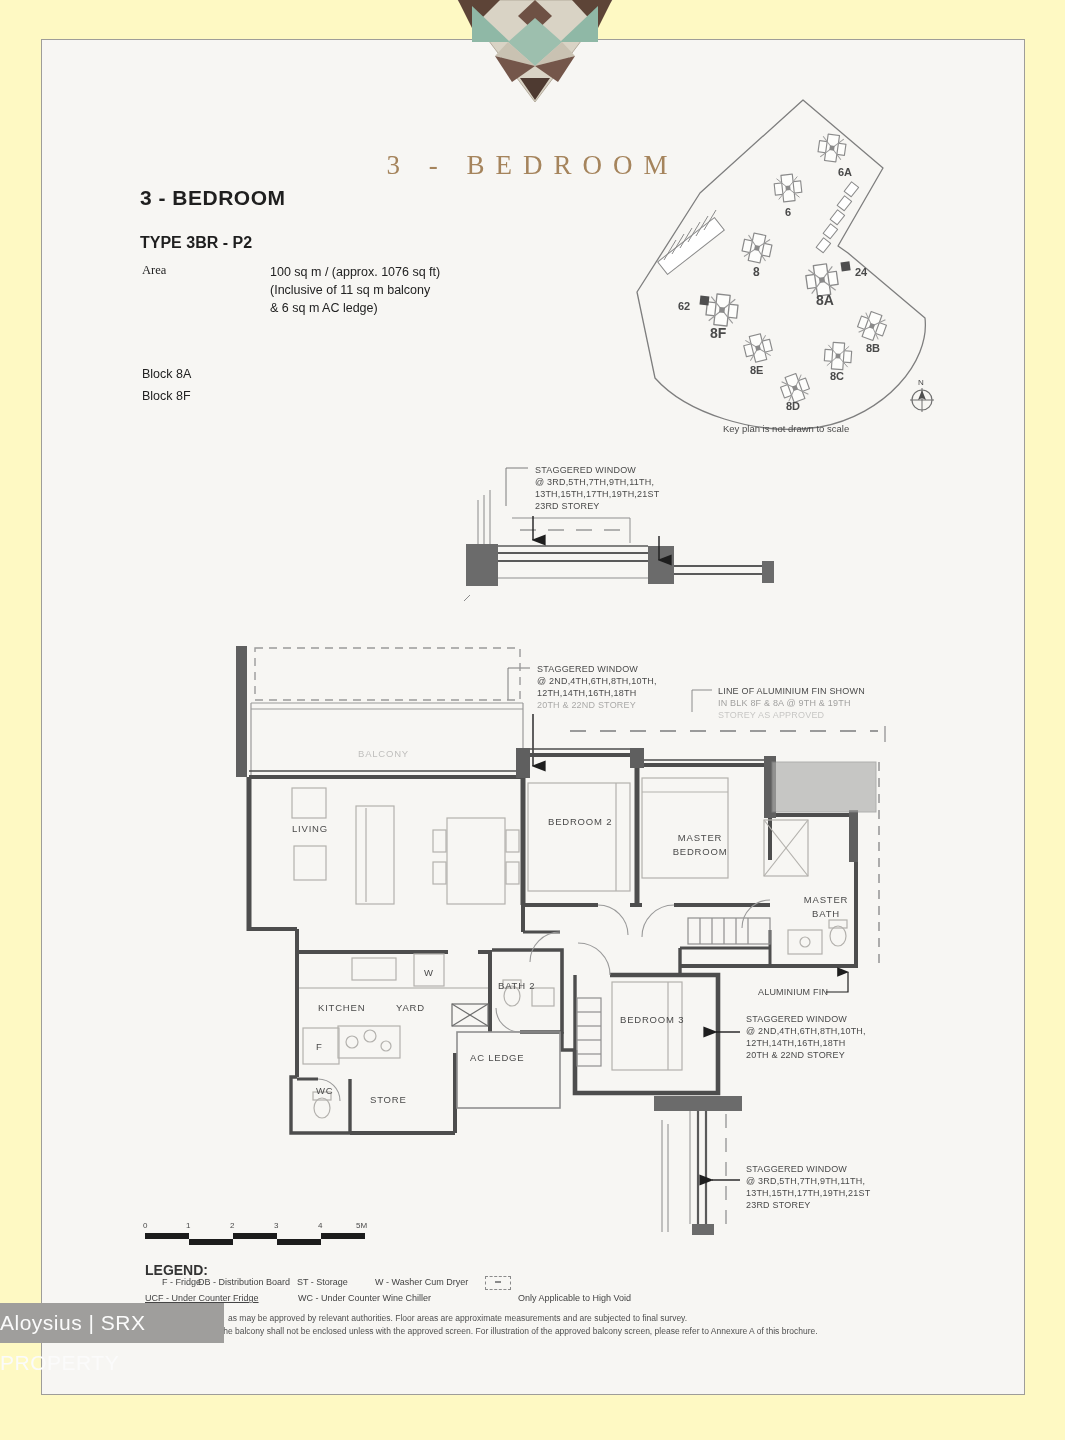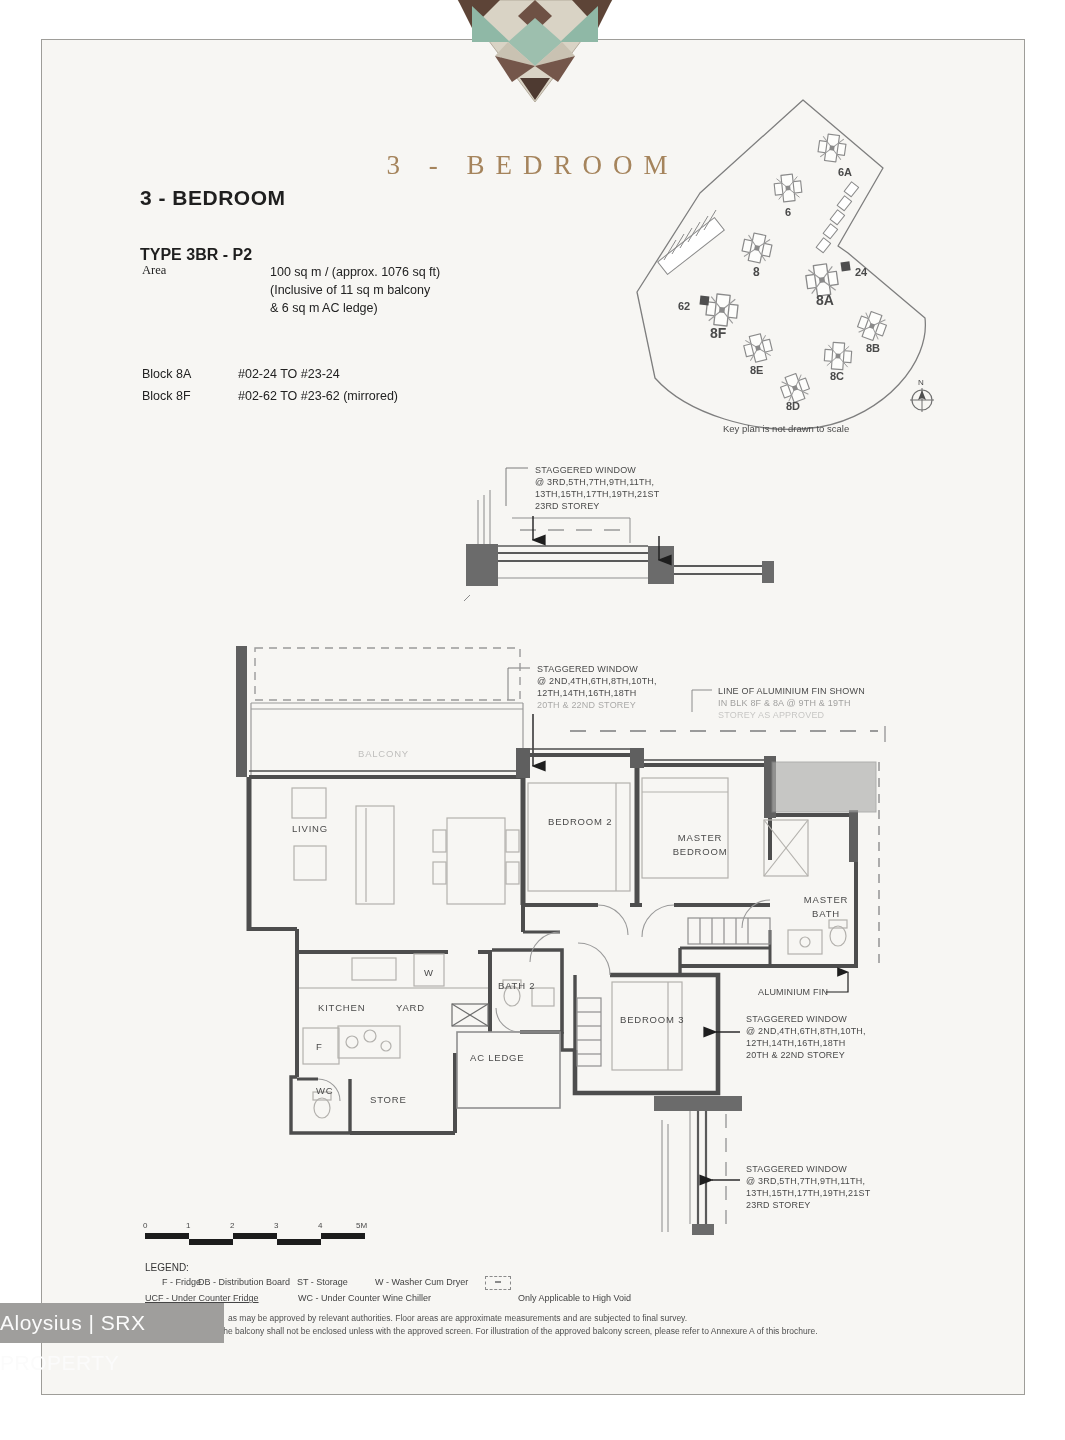--- a/index.html
+++ b/index.html
@@ -1,30 +1,30 @@
 <!DOCTYPE html>
 <html><head>
 <meta charset="utf-8">
 <style>
   html,body{margin:0;padding:0;background:#b2b1ad;}
-  .canvas{position:relative;width:1065px;height:1440px;background:#ffffff;overflow:hidden;
+  .canvas{position:relative;width:1065px;height:1440px;background:#fef9c3;overflow:hidden;
           font-family:"Liberation Sans",sans-serif;color:#2b2b2b;}
   .page{position:absolute;left:42px;top:40px;width:982px;height:1354px;background:#f7f6f3;
         box-shadow:0 0 0 1px #9e9d99;}
   .abs{position:absolute;}
   .brand-title{left:0;right:0;top:150px;text-align:center;
        font-family:"Liberation Serif",serif;font-size:27px;letter-spacing:11px;color:#a5845c;}
   .unit-title{left:140px;top:186px;font-size:21px;font-weight:bold;letter-spacing:.5px;color:#1f1f1f;}
-  .type-label{left:140px;top:246px;font-size:16px;font-weight:bold;color:#1f1f1f;}
+  .type-label{left:140px;top:234px;font-size:16px;font-weight:bold;color:#1f1f1f;}
   .lbl{font-size:12.5px;color:#222;}
   .area-label{left:142px;top:263px;font-family:Liberation Serif, serif;}
   .area-values{left:238px;top:263px;line-height:18px;margin-left:32px;}
   .block-names{left:142px;top:363px;line-height:22px;}
   .block-ranges{left:238px;top:363px;line-height:22px;}
-  .legend-title{left:145px;top:1262px;font-size:10px;font-weight:normal;color:#333;}
+  .legend-title{left:145px;top:1262px;font-size:14px;font-weight:bold;color:#333;}
   .lg{font-size:9px;color:#444;top:1277px;}
   .lg2{font-size:9px;color:#444;top:1293px;}
   .hv-icon{left:485px;top:1276px;width:24px;height:12px;border:1px dashed #8a8a8a;}
   .hv-icon:before{content:"";position:absolute;left:9px;top:4px;width:6px;height:2px;background:#8a8a8a;}
   .disc{font-size:8.5px;color:#4f4f4f;}
   .watermark{left:0;top:1303px;width:224px;height:40px;background:#9f9e9c;z-index:5;}
   .watermark span{display:block;padding-left:0;line-height:40px;font-size:21px;color:#fbfbfb;letter-spacing:.5px;}
   svg.art{position:absolute;left:0;top:0;width:1065px;height:1440px;z-index:2;}
   svg.art text{font-family:"Liberation Sans",sans-serif;fill:#4a4a4a;}
   .ann{font-size:9px;letter-spacing:.2px;}
@@ -42,24 +42,20 @@
   <div class="abs type-label">TYPE 3BR - P2</div>
   <div class="abs lbl area-label">Area</div>
   <div class="abs lbl area-values">
     <div>100 sq m / (approx. 1076 sq ft)</div>
     <div>(Inclusive of 11 sq m balcony</div>
     <div>&amp; 6 sq m AC ledge)</div>
   </div>
   <div class="abs lbl block-names">
     <div>Block 8A</div>
     <div>Block 8F</div>
-  </div>
-  <div class="abs lbl block-ranges">
-    <div>#02-24 TO #23-24</div>
-    <div>#02-62 TO #23-62 (mirrored)</div>
   </div>
 
   <svg class="art" viewBox="0 0 1065 1440">
     <defs>
       <marker id="arwL" markerWidth="10" markerHeight="8" refX="1" refY="4" orient="auto">
         <path d="M10,0 L0,4 L10,8 Z" fill="#1e1e1e"></path>
       </marker>
       <marker id="arwD" markerWidth="8" markerHeight="10" refX="4" refY="9" orient="auto">
         <path d="M0,0 L8,0 L4,10 Z" fill="#1e1e1e"></path>
       </marker>

